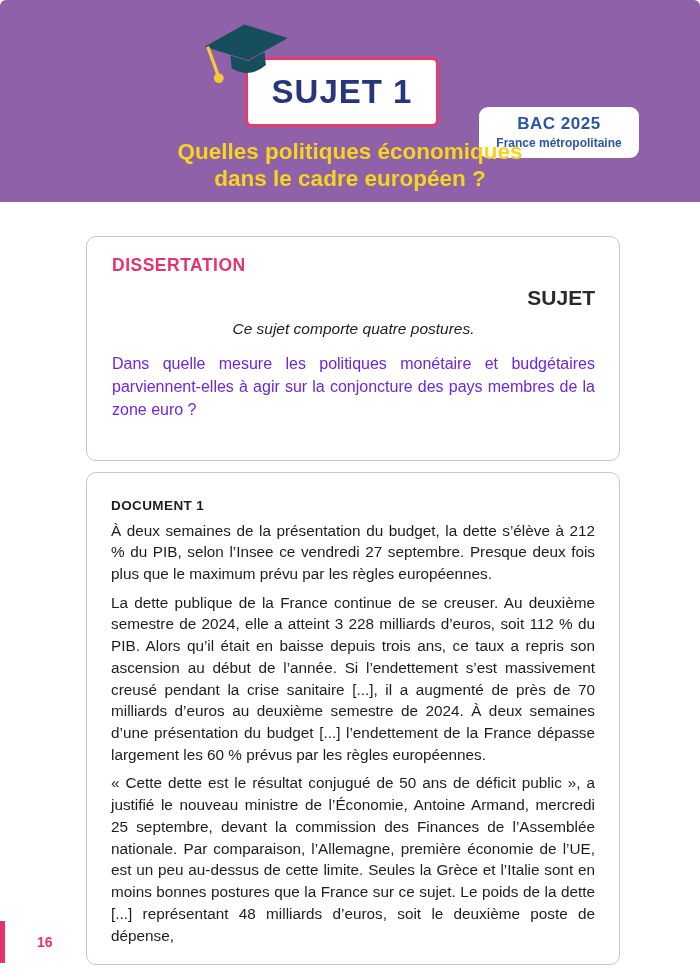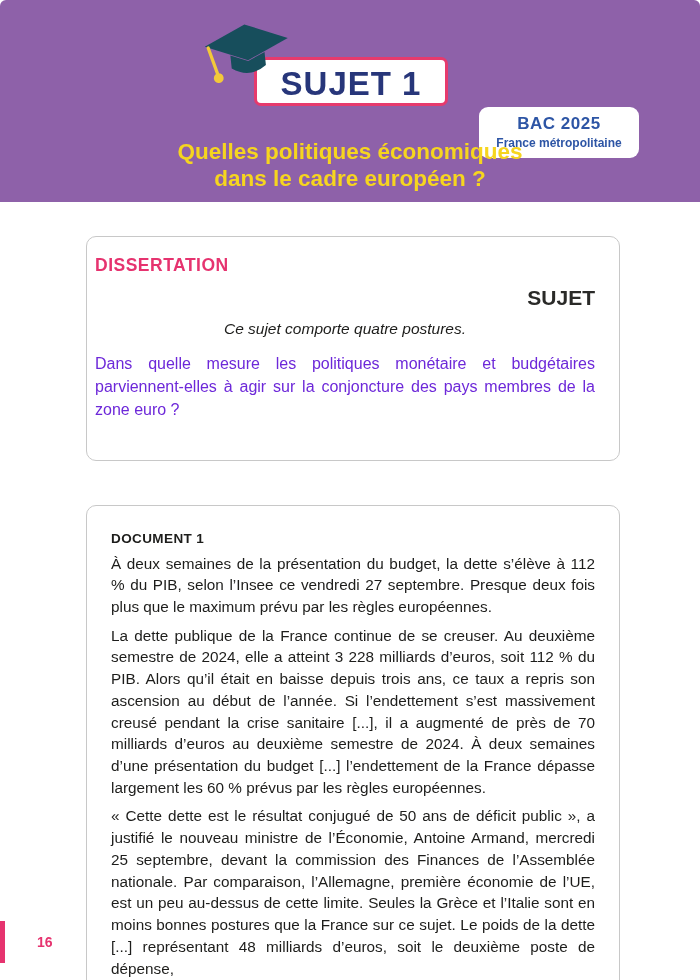--- a/index.html
+++ b/index.html
@@ -17,26 +17,26 @@
     height:202px;
     background:#8e61a9;
     border-radius:6px 6px 0 0;
   }
   .cap{
     position:absolute;left:203px;top:18px;
     transform:rotate(-6deg);
     z-index:3;
   }
   .subject-box{
-    position:absolute;left:254px;top:57px;
-    width:194px;height:49px;
+    position:absolute;left:245px;top:57px;
+    width:194px;height:70px;
     background:#ffffff;
     border:3px solid #e63a6d;
     border-radius:7px;
-    display:flex;align-items:flex-end;justify-content:center;
+    display:flex;align-items:center;justify-content:center;
     z-index:2;
     box-sizing:border-box;
   }
   .subject-box span{
     color:#27367a;
     font-weight:bold;
     font-size:33px;
     letter-spacing:1px;
   }
   .exam-badge{
@@ -68,22 +68,22 @@
   .content{
     padding:34px 80px 0 86px;
   }
   .card{
     border:1.5px solid #c8c8c8;
     border-radius:10px;
     box-sizing:border-box;
     background:#ffffff;
   }
   .card-dissertation{
-    padding:18px 24px 22px 8px;
-    margin-bottom:44px;
+    padding:18px 24px 22px 25px;
+    margin-bottom:11px;
   }
   .dissertation-label{
     color:#e6336f;
     font-weight:bold;
     font-size:17.5px;
     letter-spacing:0.5px;
   }
   .subject-heading{
     text-align:right;
     font-weight:bold;
@@ -171,21 +171,21 @@
 
     <div class="card card-dissertation">
       <div class="dissertation-label">DISSERTATION</div>
       <div class="subject-heading">SUJET</div>
       <div class="subject-note">Ce sujet comporte quatre postures.</div>
       <p class="subject-question">Dans quelle mesure les politiques monétaire et budgétaires parviennent-elles à agir sur la conjoncture des pays membres de la zone euro ?</p>
     </div>
 
     <div class="card card-document">
       <div class="document-label">DOCUMENT 1</div>
-      <p class="doc-paragraph">À deux semaines de la présentation du budget, la dette s’élève à 112 % du PIB, selon l’Insee ce vendredi 27 septembre. Presque deux fois plus que le maximum prévu par les règles européennes.</p>
+      <p class="doc-paragraph">À deux semaines de la présentation du budget, la dette s’élève à 212 % du PIB, selon l’Insee ce vendredi 27 septembre. Presque deux fois plus que le maximum prévu par les règles européennes.</p>
       <p class="doc-paragraph">La dette publique de la France continue de se creuser. Au deuxième semestre de 2024, elle a atteint 3 228 milliards d’euros, soit 112 % du PIB. Alors qu’il était en baisse depuis trois ans, ce taux a repris son ascension au début de l’année. Si l’endettement s’est massivement creusé pendant la crise sanitaire [...], il a augmenté de près de 70 milliards d’euros au deuxième semestre de 2024. À deux semaines d’une présentation du budget [...] l’endettement de la France dépasse largement les 60 % prévus par les règles européennes.</p>
       <p class="doc-paragraph">« Cette dette est le résultat conjugué de 50 ans de déficit public », a justifié le nouveau ministre de l’Économie, Antoine Armand, mercredi 25 septembre, devant la commission des Finances de l’Assemblée nationale. Par comparaison, l’Allemagne, première économie de l’UE, est un peu au-dessus de cette limite. Seules la Grèce et l’Italie sont en moins bonnes postures que la France sur ce sujet. Le poids de la dette [...] représentant 48 milliards d’euros, soit le deuxième poste de dépense,</p>
     </div>
 
   </div>
 
   <div class="footer-bar"></div>
   <div class="page-number">16</div>
 
 </div>

